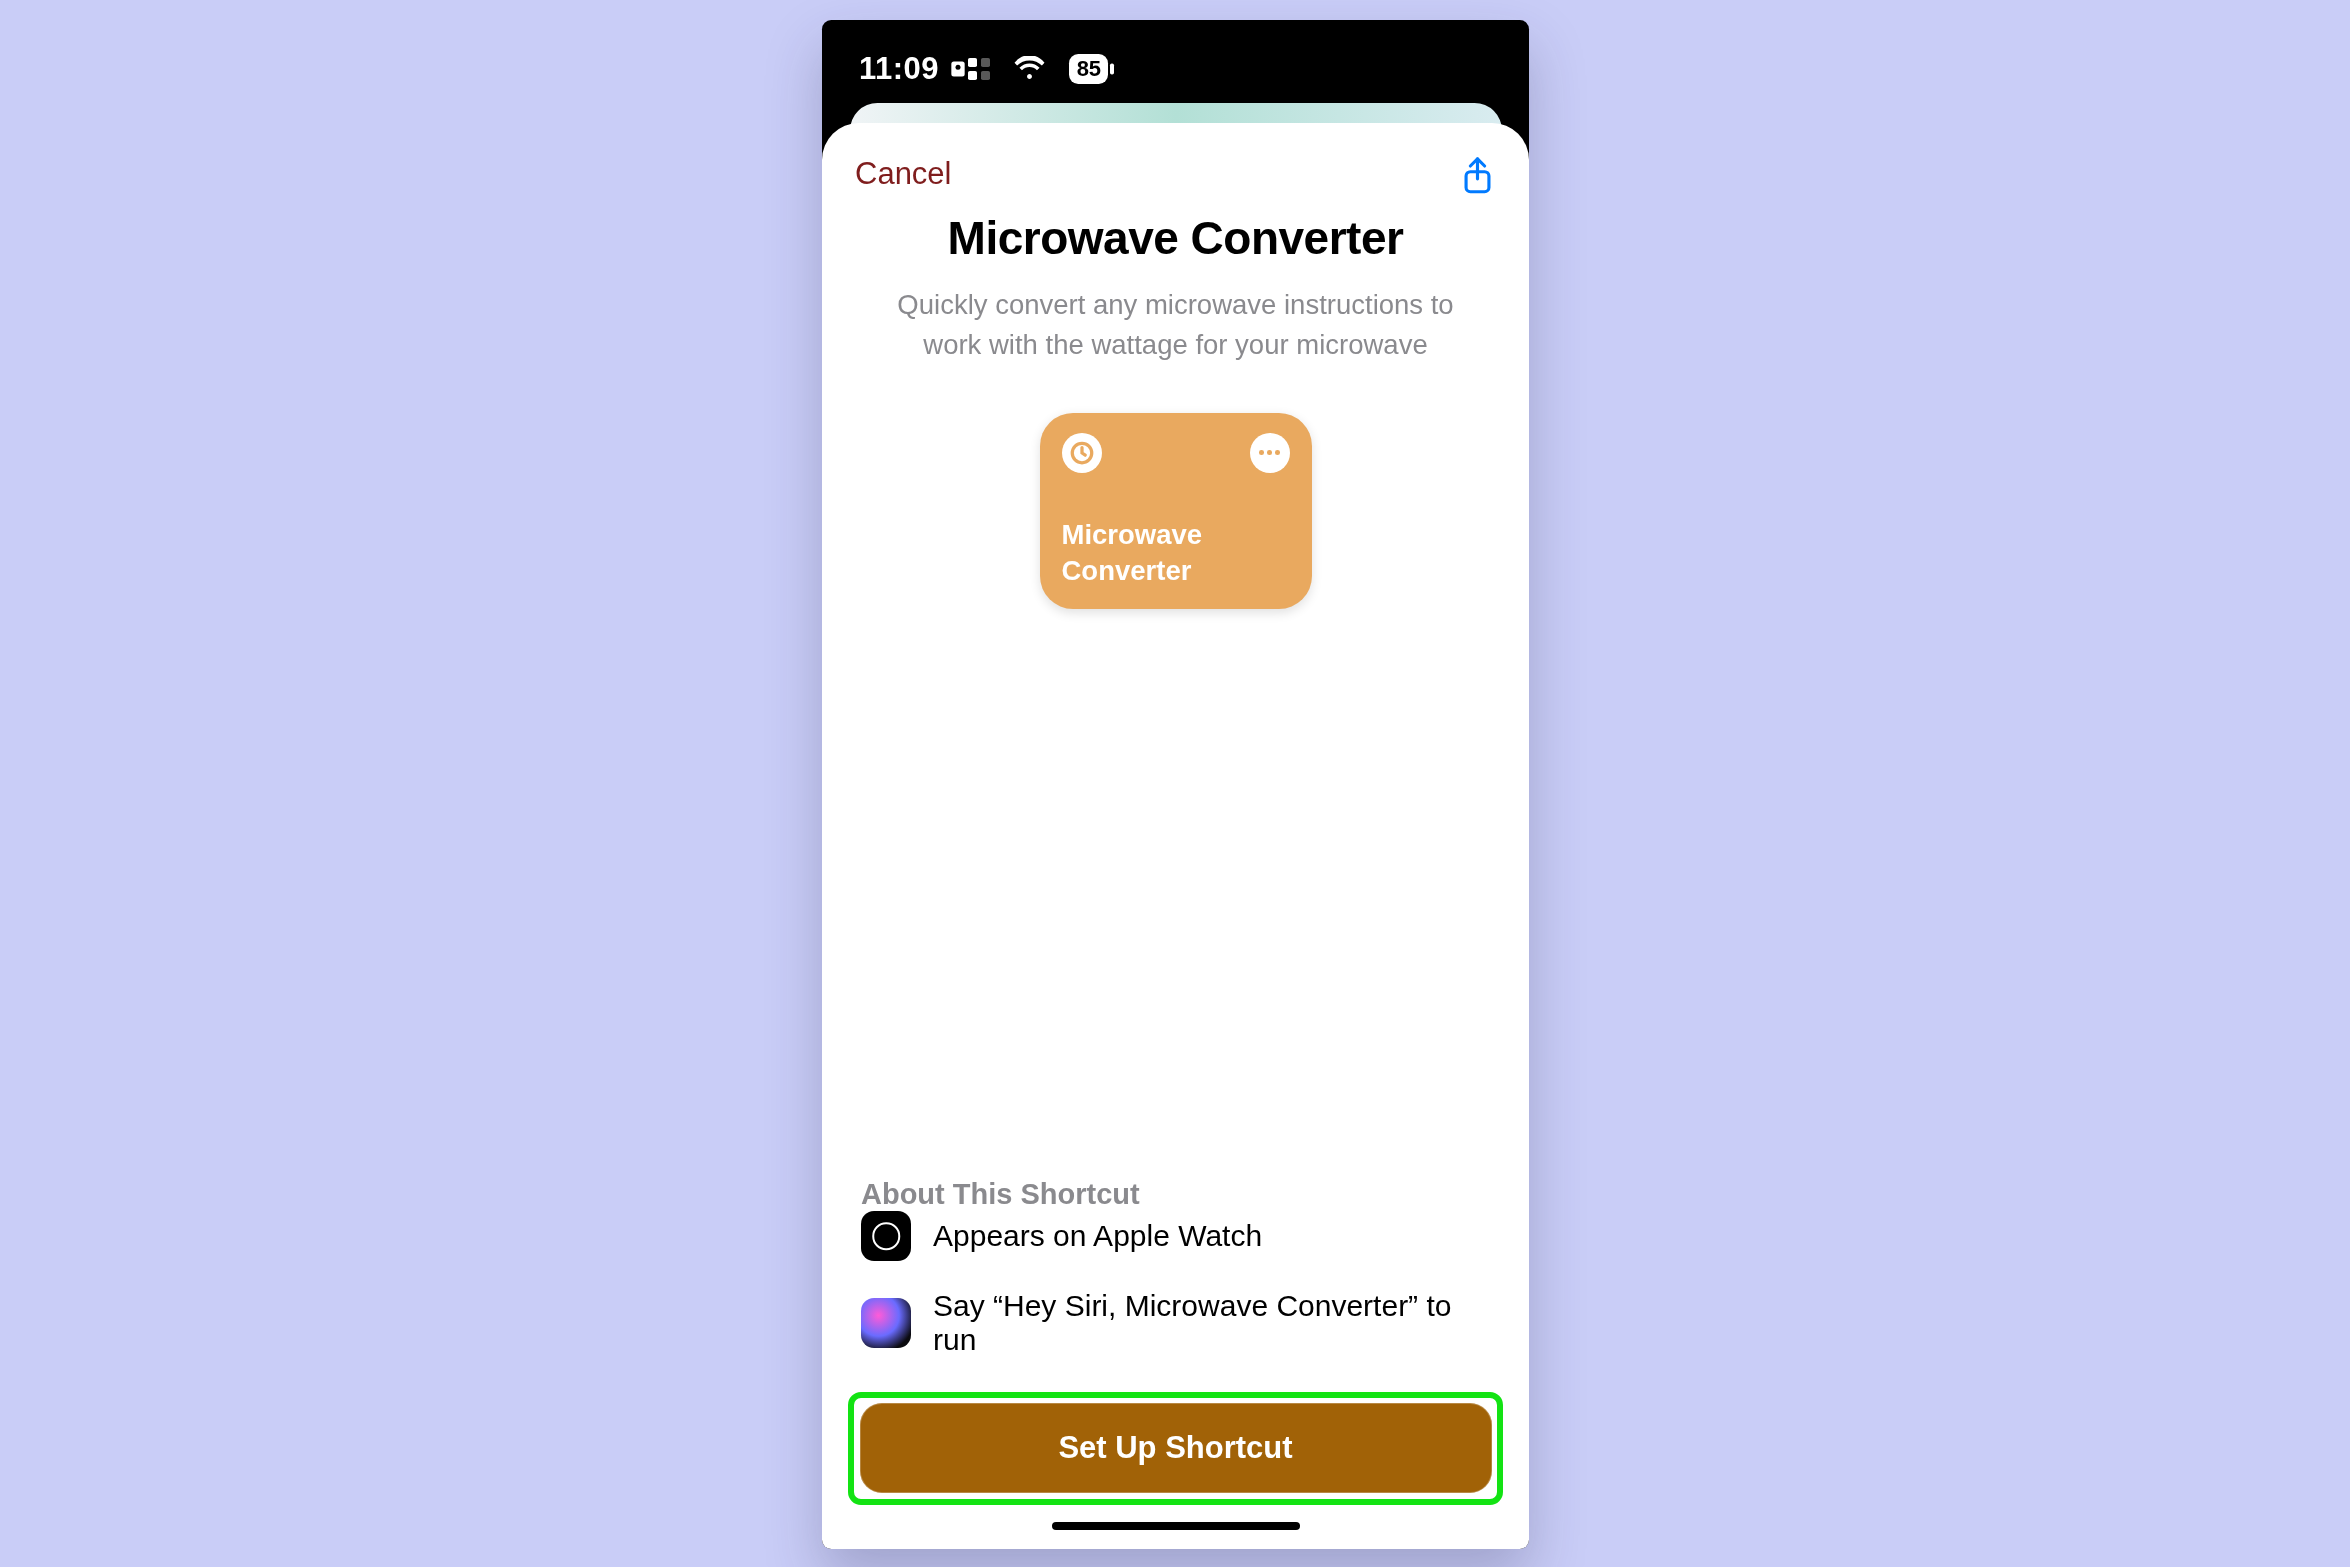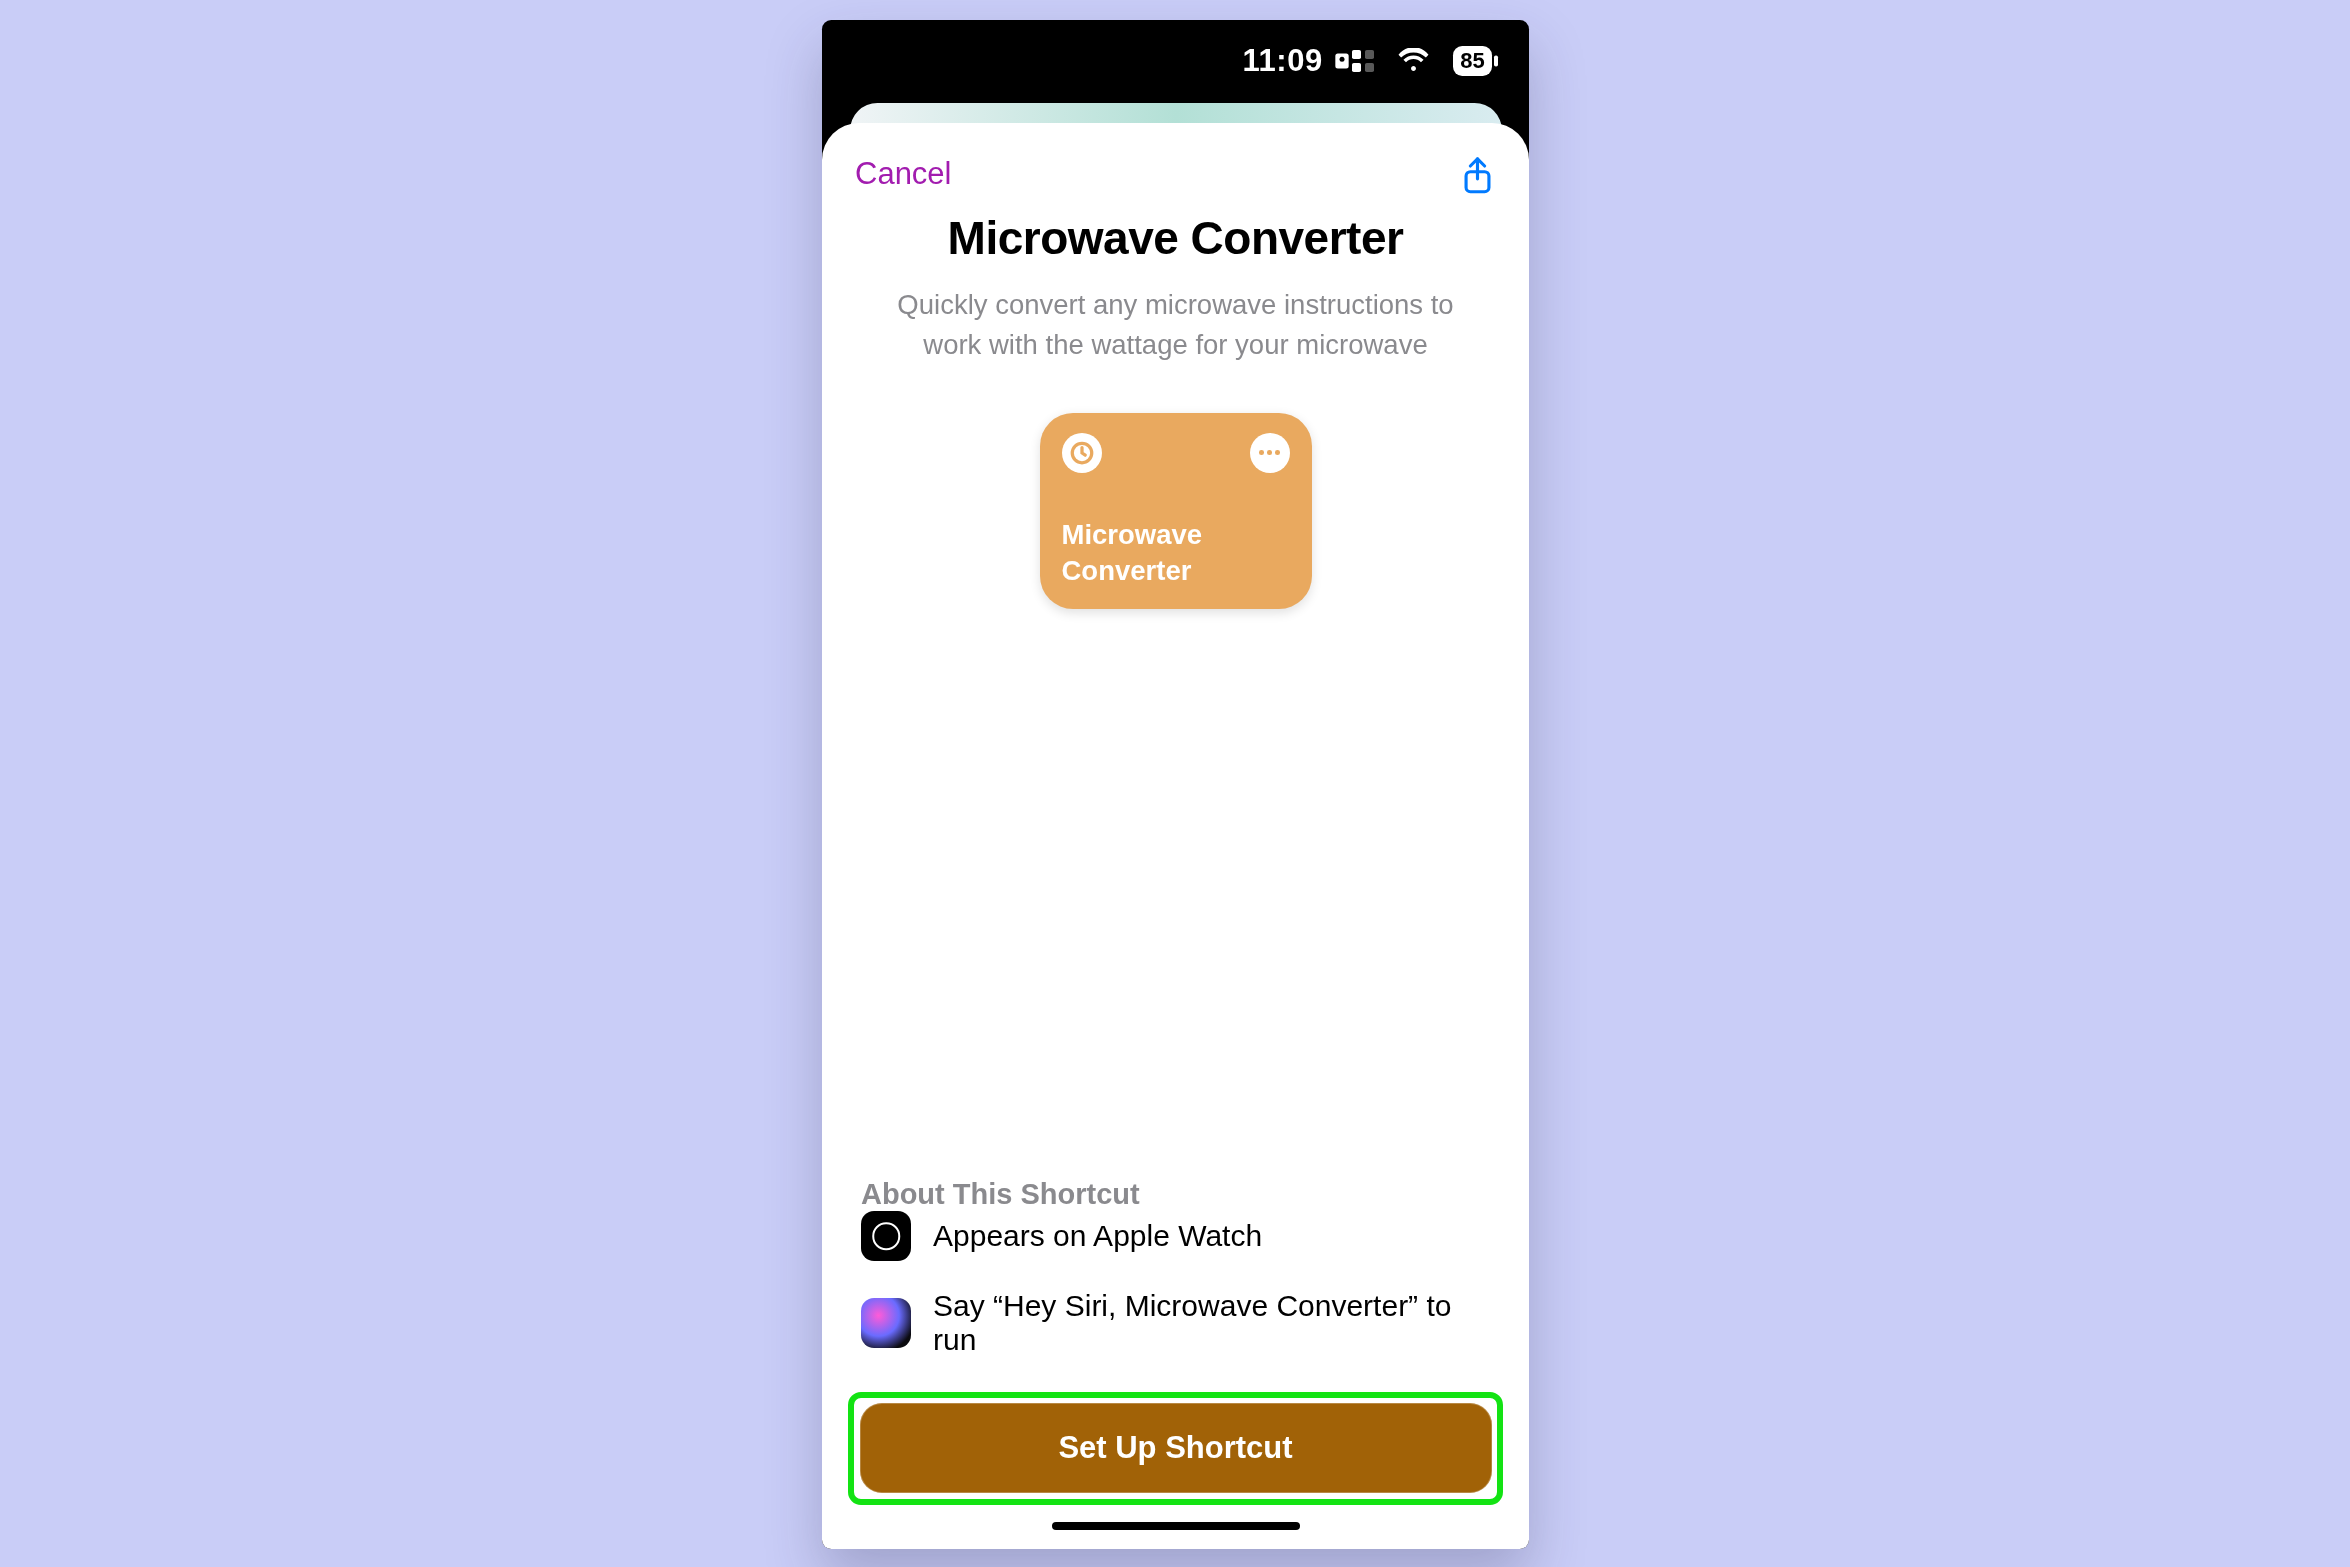--- a/index.html
+++ b/index.html
@@ -27,22 +27,22 @@
     box-shadow: 0 27.5px 55px rgba(40,40,80,0.25);
     position: relative;
     overflow: hidden;
   }
 
   
   .statusbar {
     height: 83px;
     display: flex;
     align-items: center;
-    justify-content: flex-end;
-    padding: 0 37px;
+    justify-content: flex-start;
+    padding: 8px 37px;
     color: #fff;
   }
   .sb-left { display:flex; align-items:center; gap:9.2px; font-size:31px; font-weight:600; letter-spacing:0.5px;}
   .sb-left .cam { display:inline-flex; align-items:center; }
   .sb-right { display:flex; align-items:center; gap:24px; }
   .sb-right .dots { display:grid; grid-template-columns:repeat(2,9.2px); grid-template-rows:repeat(2,9.2px); gap:3.7px; }
   .sb-right .dots span { width:9.2px; height:9.2px; border-radius:1.8px; background:#fff; }
   .sb-right .dots span.faded { opacity:0.35; }
   .battery-pill {
     display:flex; align-items:center; justify-content:center;
@@ -72,21 +72,21 @@
     border-top-right-radius:37px;
     display:flex;
     flex-direction:column;
   }
 
   .sheet-header {
     display:flex; align-items:center; justify-content:space-between;
     padding: 33px 33px 9.2px 33px;
     color:#007aff;
   }
-  .cancel { font-size:31px; color:#a21caf; }
+  .cancel { font-size:31px; color:#7f1d1d; }
   .share-ico { width:37px; height:37px; color:#007aff; }
 
   .title {
     text-align:center;
     font-size:46px;
     font-weight:800;
     letter-spacing:-0.5px;
     margin-top:9.2px;
     color:#000;
   }

